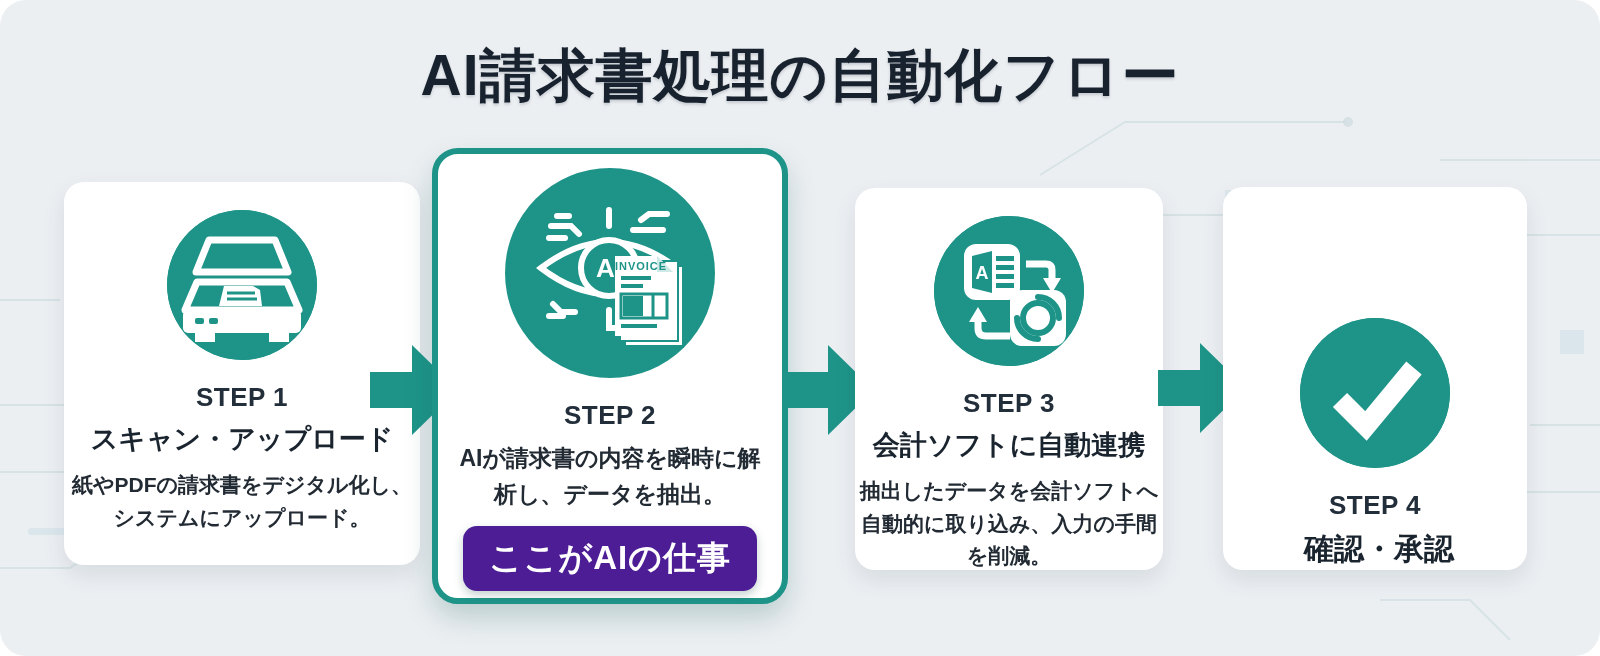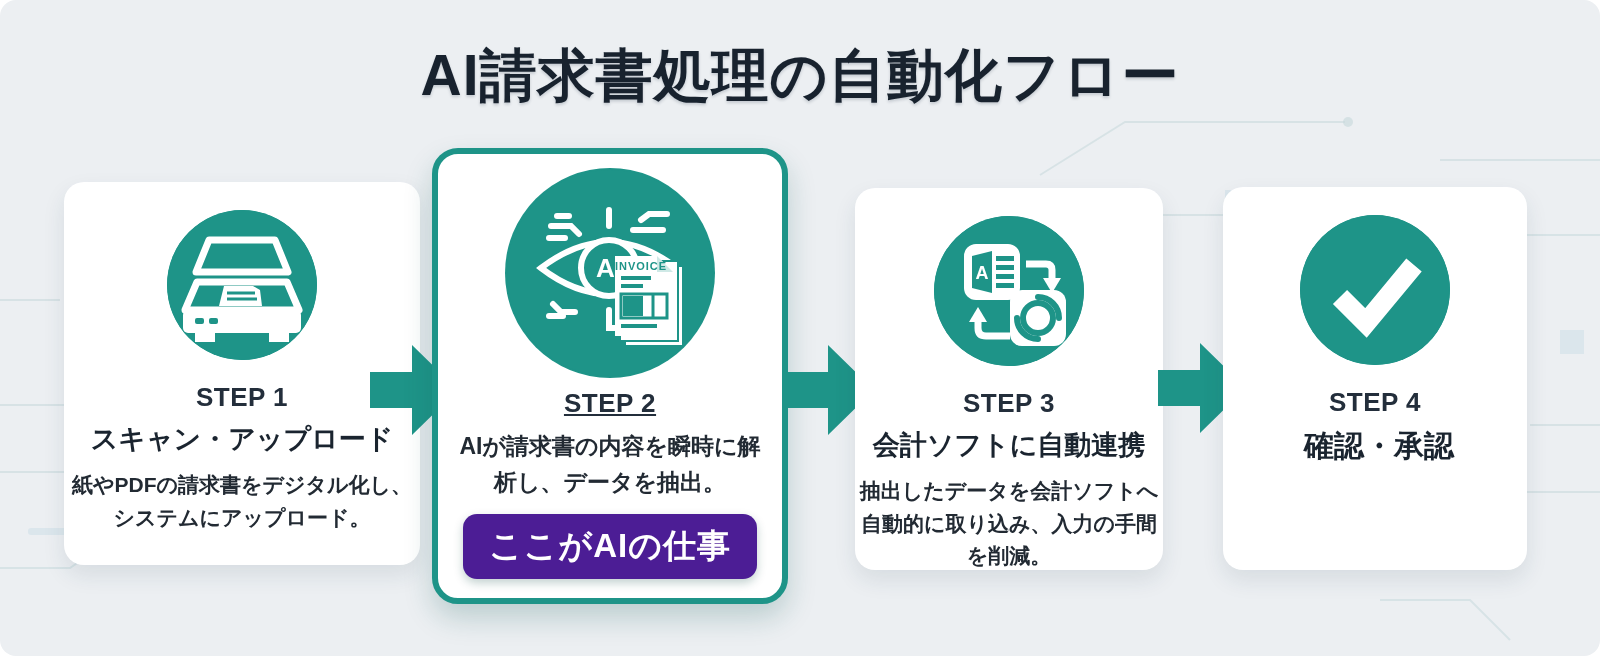--- a/index.html
+++ b/index.html
@@ -1,47 +1,47 @@
 <!DOCTYPE html>
 <html><head>
 <meta charset="utf-8">
 <style>
   html,body{margin:0;padding:0;background:#ffffff;}
   .canvas{
     position:relative;width:1600px;height:656px;background:#ECEFF2;
-    border-radius:16px;overflow:hidden;
+    border-radius:26px;overflow:hidden;
     font-family:"Liberation Sans","DejaVu Sans",sans-serif;
   }
   .bg-circuit{position:absolute;inset:0;pointer-events:none;}
   .page-title{
     position:absolute;top:38px;left:0;width:100%;text-align:center;
     font-size:57px;font-weight:900;color:#18222E;letter-spacing:1px;
     text-shadow:0 2px 3px rgba(20,40,60,.18);margin:0;
   }
   .card{
     position:absolute;background:#FFFFFF;border-radius:20px;
     box-shadow:0 10px 22px rgba(30,60,80,.10);
     display:flex;flex-direction:column;align-items:center;text-align:center;
   }
   .card-1{left:64px;top:182px;width:356px;height:383px;}
   .card-3{left:855px;top:188px;width:308px;height:382px;}
-  .card-4{left:1223px;top:187px;width:304px;height:383px;}
+  .card-4{left:1223px;top:187px;width:304px;height:383px;justify-content:flex-end;}
   .card-2{
     left:432px;top:148px;width:356px;height:456px;border-radius:26px;
     border:6px solid #1E9488;box-shadow:0 14px 28px rgba(20,90,85,.22);
     box-sizing:border-box;
   }
   .icon-circle{border-radius:50%;background:#1E9488;flex:0 0 auto;}
   .card-1 .icon-wrap,.card-3 .icon-wrap,.card-4 .icon-wrap{margin-top:28px;}
   .card-2 .icon-wrap{margin-top:14px;}
   .step-label{
     font-size:26px;font-weight:700;color:#232E3B;letter-spacing:.5px;
     margin-top:18px;
   }
-  .card-2 .step-label{margin-top:6px;text-decoration:underline;}
+  .card-2 .step-label{margin-top:18px;}
   .step-heading{
     font-size:27px;font-weight:800;color:#1A242F;margin:8px 0 0;
     white-space:nowrap;
   }
   .card-2 .step-heading{font-size:38px;letter-spacing:-1px;}
   .card-4 .step-heading{font-size:30px;margin-left:8px;}
   .step-desc{
     font-size:21px;line-height:1.55;font-weight:600;color:#222A33;
     margin:12px 0 0;padding:0 4px;
   }

